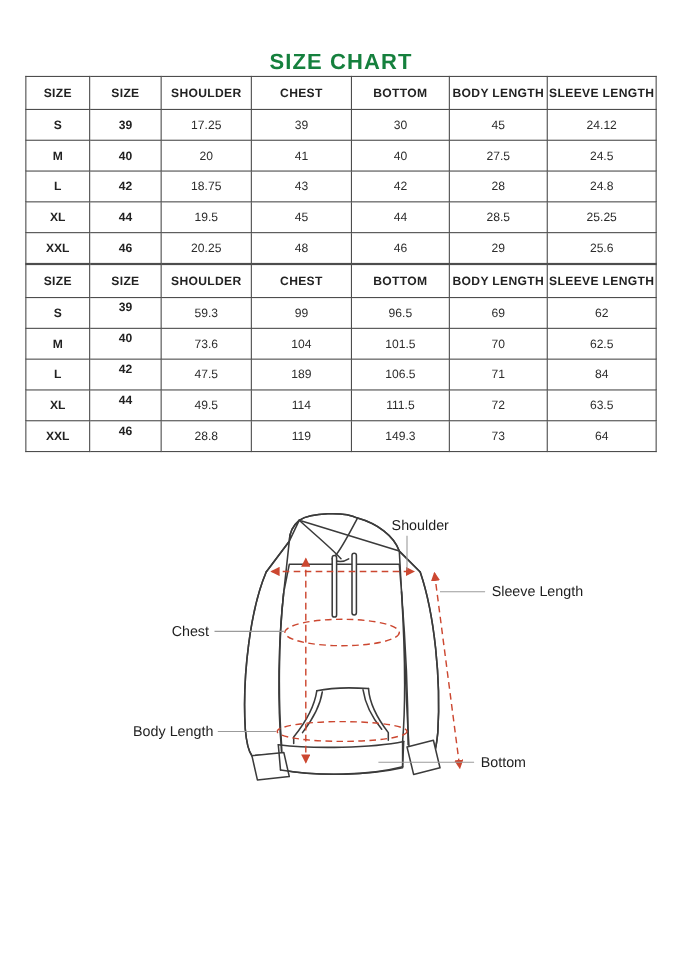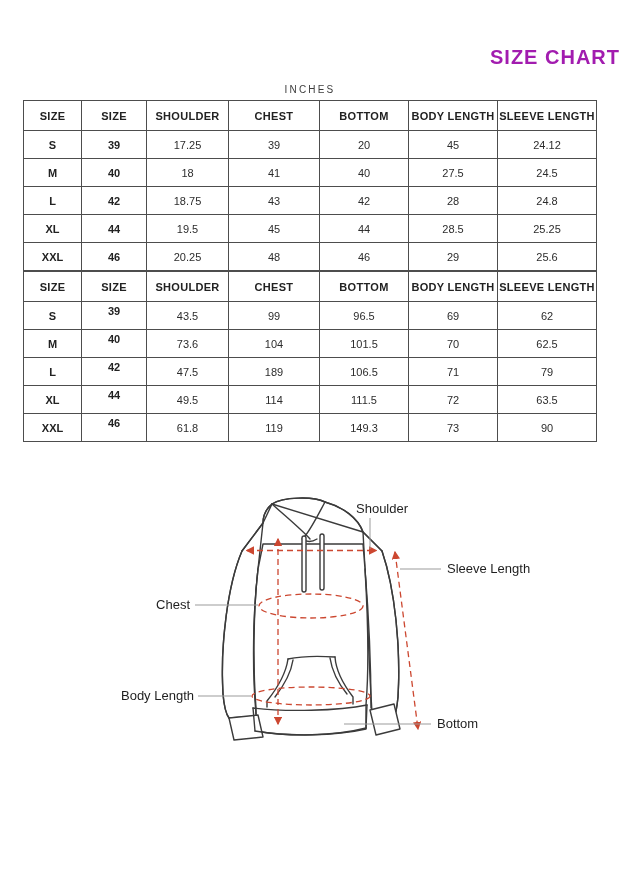--- a/index.html
+++ b/index.html
@@ -10,22 +10,22 @@
     --ink:#1f1f1f;
   }
   *{box-sizing:border-box;}
   html,body{margin:0;padding:0;}
   body{
     width:620px;height:874px;background:#ffffff;overflow:hidden;
     font-family:"Liberation Sans",sans-serif;color:var(--ink);
   }
   .page{width:620px;height:874px;position:relative;}
   .title{
-    margin-top:46px;text-align:right;font-size:20px;font-weight:700;
-    letter-spacing:1px;color:#a21caf;
+    margin-top:46px;text-align:center;font-size:20px;font-weight:700;
+    letter-spacing:1px;color:#15803d;
   }
   .unit-label{
     margin-top:15px;margin-bottom:5px;text-align:center;font-size:10px;
     letter-spacing:2.2px;color:#3c3c3c;font-weight:400;
   }
   table.size-table{
     width:573px;margin:0 auto;border-collapse:collapse;table-layout:fixed;border-radius:12px;
   }
   table.size-table th,table.size-table td{
     border:1px solid var(--border);text-align:center;vertical-align:middle;
@@ -45,21 +45,20 @@
   .measure{stroke:var(--red);stroke-width:1.3;fill:none;stroke-dasharray:6 4;}
   .leader{stroke:var(--leader);stroke-width:1;fill:none;}
 </style>
 </head>
 <body>
 
 <div class="page">
 
   <div class="title">SIZE CHART</div>
 
-  <div class="unit-label">INCHES</div>
   <table class="size-table">
     <colgroup>
       <col style="width:58px">
         <col style="width:65px">
         <col style="width:82px">
       <col style="width:91px">
         <col style="width:89px">
         <col style="width:89px">
       <col style="width:99px">
     </colgroup>
@@ -73,28 +72,28 @@
           <th>BODY LENGTH</th>
           <th>SLEEVE LENGTH</th>
         </tr>
       </thead>
     <tbody>
         <tr>
           <td class="c0">S</td>
           <td class="c1">39</td>
           <td class="c2">17.25</td>
           <td class="c3">39</td>
-          <td class="c4">20</td>
+          <td class="c4">30</td>
           <td class="c5">45</td>
           <td class="c6">24.12</td>
         </tr>
         <tr>
           <td class="c0">M</td>
           <td class="c1">40</td>
-          <td class="c2">18</td>
+          <td class="c2">20</td>
           <td class="c3">41</td>
           <td class="c4">40</td>
           <td class="c5">27.5</td>
           <td class="c6">24.5</td>
         </tr>
         <tr>
           <td class="c0">L</td>
           <td class="c1">42</td>
           <td class="c2">18.75</td>
           <td class="c3">43</td>
@@ -141,21 +140,21 @@
           <th>CHEST</th>
           <th>BOTTOM</th>
           <th>BODY LENGTH</th>
           <th>SLEEVE LENGTH</th>
         </tr>
       </thead>
     <tbody>
         <tr>
           <td class="c0">S</td>
           <td class="c1">39</td>
-          <td class="c2">43.5</td>
+          <td class="c2">59.3</td>
           <td class="c3">99</td>
           <td class="c4">96.5</td>
           <td class="c5">69</td>
           <td class="c6">62</td>
         </tr>
         <tr>
           <td class="c0">M</td>
           <td class="c1">40</td>
           <td class="c2">73.6</td>
           <td class="c3">104</td>
@@ -163,39 +162,39 @@
           <td class="c5">70</td>
           <td class="c6">62.5</td>
         </tr>
         <tr>
           <td class="c0">L</td>
           <td class="c1">42</td>
           <td class="c2">47.5</td>
           <td class="c3">189</td>
           <td class="c4">106.5</td>
           <td class="c5">71</td>
-          <td class="c6">79</td>
+          <td class="c6">84</td>
         </tr>
         <tr>
           <td class="c0">XL</td>
           <td class="c1">44</td>
           <td class="c2">49.5</td>
           <td class="c3">114</td>
           <td class="c4">111.5</td>
           <td class="c5">72</td>
           <td class="c6">63.5</td>
         </tr>
         <tr>
           <td class="c0">XXL</td>
           <td class="c1">46</td>
-          <td class="c2">61.8</td>
+          <td class="c2">28.8</td>
           <td class="c3">119</td>
           <td class="c4">149.3</td>
           <td class="c5">73</td>
-          <td class="c6">90</td>
+          <td class="c6">64</td>
         </tr>
       </tbody>
   </table>
 
   <div class="diagram-wrap">
     <svg width="620" height="320" viewBox="0 0 620 320">
       <defs>
         <marker id="arr" viewBox="0 0 10 10" refX="8.5" refY="5" markerWidth="6.5" markerHeight="6.5" orient="auto-start-reverse">
           <path d="M0,0 L10,5 L0,10 Z" fill="#cc4730"></path>
         </marker>

